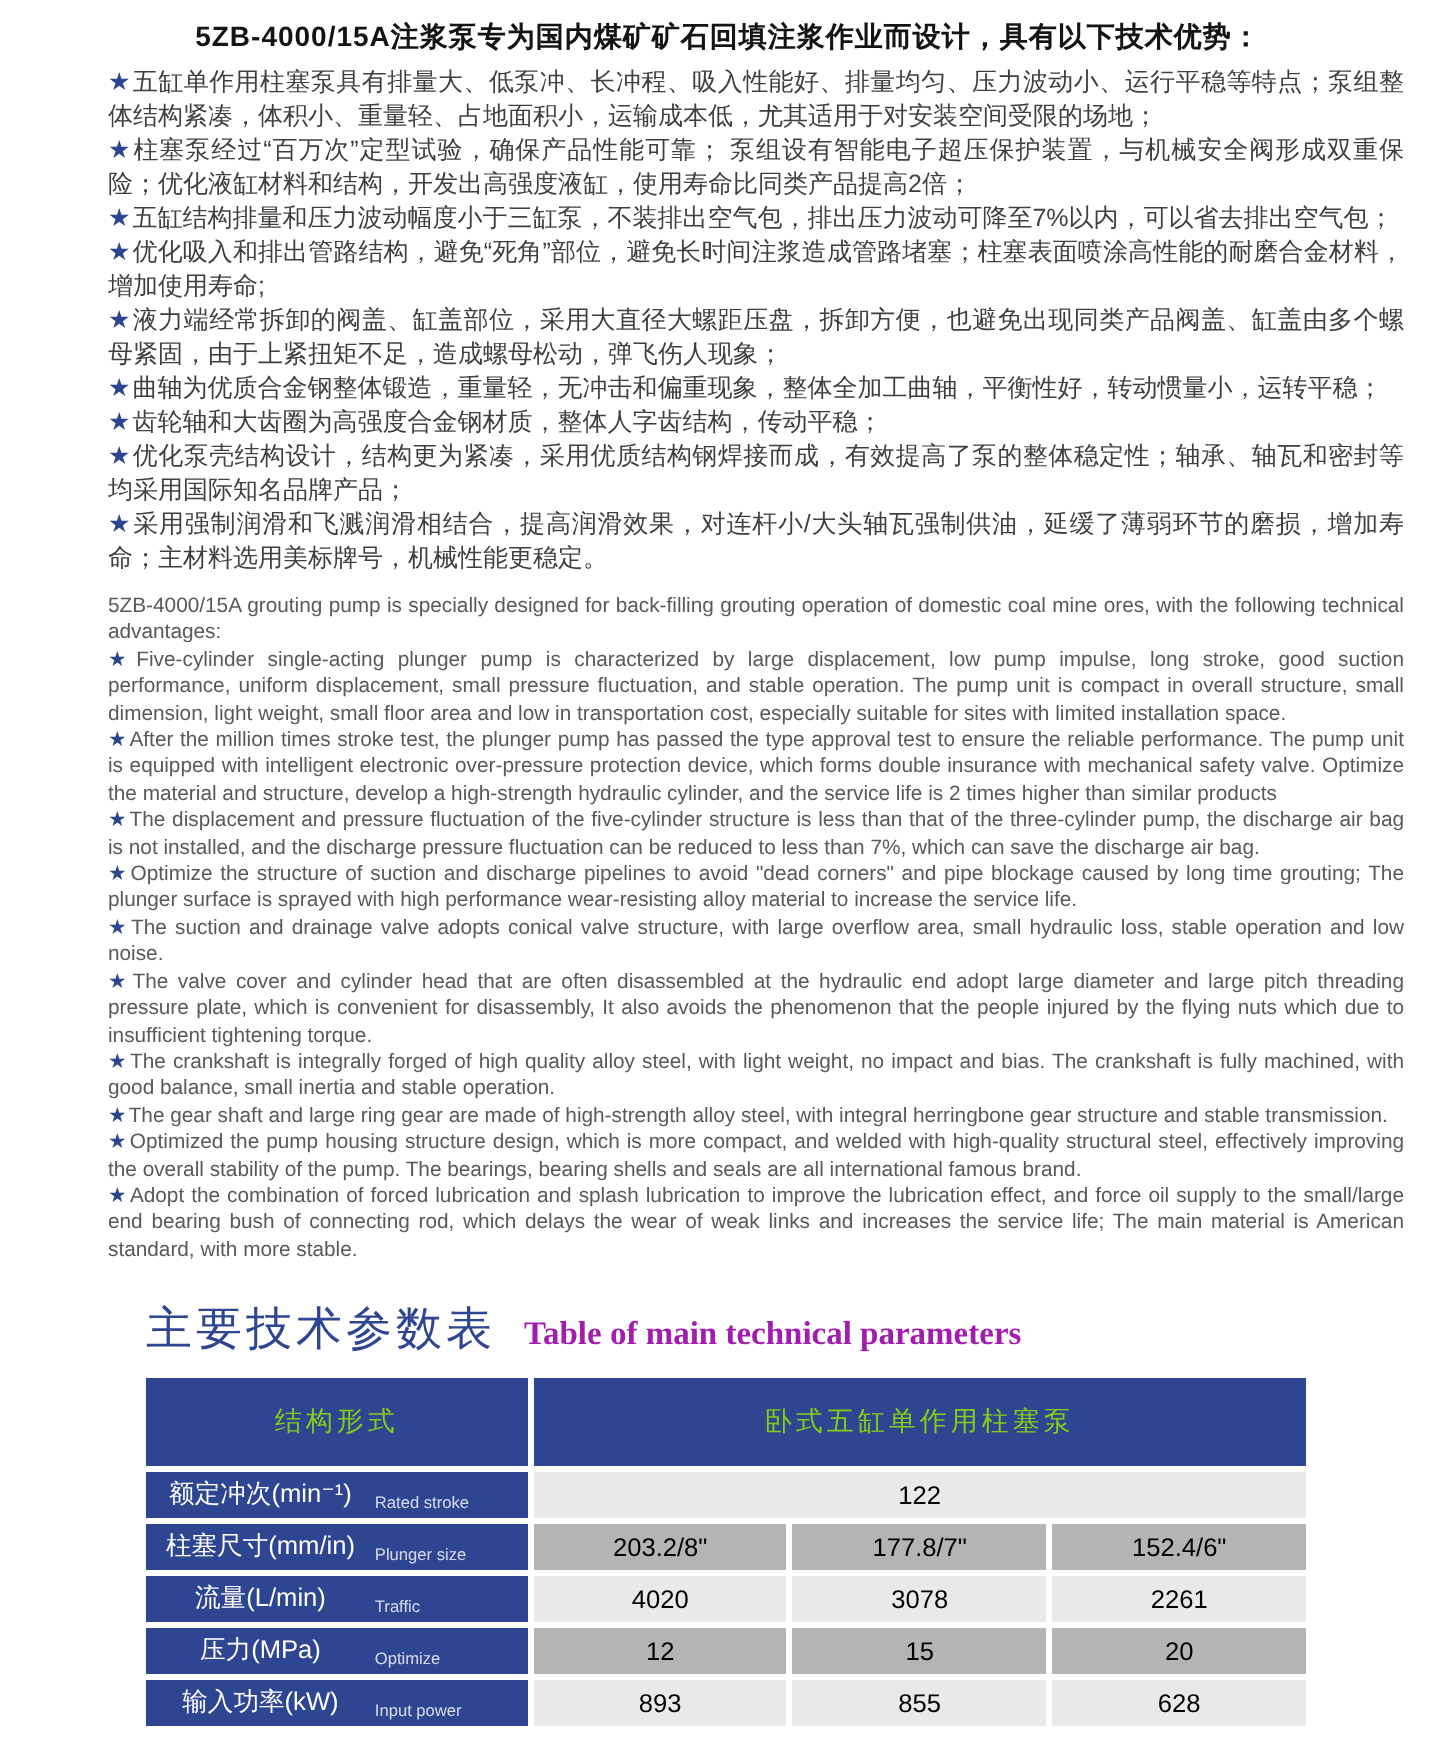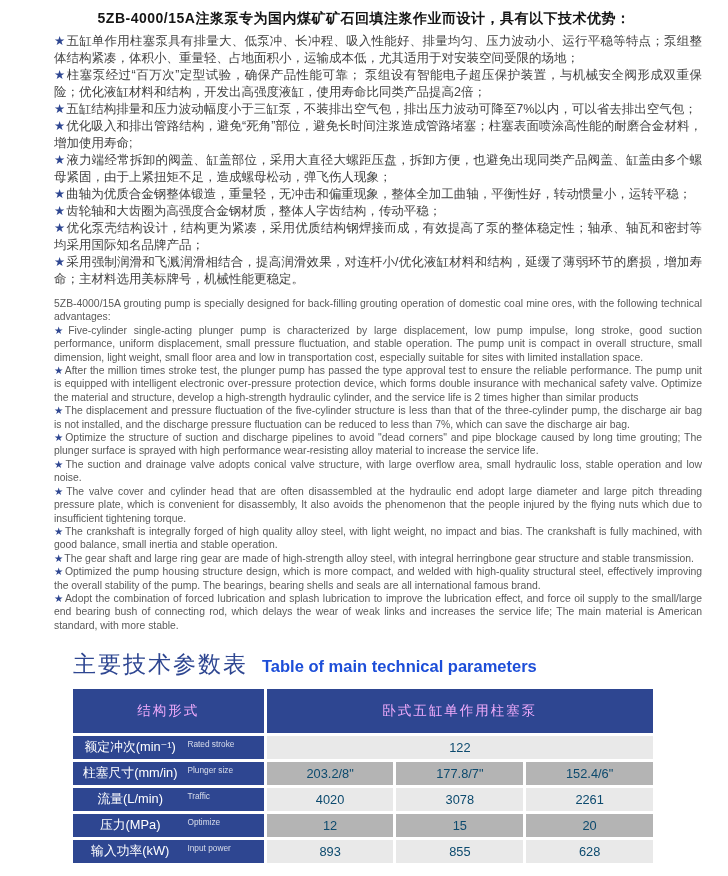--- a/index.html
+++ b/index.html
@@ -42,71 +42,72 @@
   }
   .section-title .t-cn{
     font-size:23px;
     font-weight:normal;
     color:#2e4691;
     letter-spacing:2px;
   }
   .section-title .t-en{
     font-size:16.5px;
     font-weight:bold;
-    color:#1d4ed8;
+    color:#a21caf;
     margin-left:14px;
+    font-family:Liberation Serif, serif;
   }
   table.params{
     border-collapse:separate;
     border-spacing:3px;
     margin-left:70px;
     width:586px;
     table-layout:fixed;
   }
   table.params td{padding:0;}
   col.c-label{width:33.4%;}
   col.c-val{width:22.2%;}
   .hdr td{
     background:#2e4691;
-    color:#f0abfc;
+    color:#84cc16;
     height:44px;
     text-align:center;
     vertical-align:middle;
     font-size:13.5px;
     letter-spacing:2px;
   }
   .lbl{
     background:#2e4691;
     color:#fff;
     height:23px;
     vertical-align:middle;
   }
   .lbl-inner{
     display:flex;
-    align-items:flex-start;
+    align-items:flex-end;
     width:100%;
   }
   .lbl .cn{
     flex:0 0 60%;
     text-align:center;
     font-size:12.8px;
     white-space:nowrap;
   }
   .lbl .en{
     flex:0 0 40%;
     text-align:left;
     font-size:8.3px;
     color:rgba(255,255,255,.8);
     white-space:nowrap;
   }
   .val{
     text-align:center;
     vertical-align:middle;
     font-size:12.8px;
-    color:#0c4a6e;
+    color:#000000;
     height:23px;
   }
   tr.row-light .val{background:#e9e9e9;}
   tr.row-dark .val{background:#b4b4b4;}
 </style>
 </head>
 <body>
 
 <div class="doc">
 
@@ -114,21 +115,21 @@
 
   <div class="cn-block">
     <p><span class="star">★</span><span>五缸单作用柱塞泵具有排量大、低泵冲、长冲程、吸入性能好、排量均匀、压力波动小、运行平稳等特点；泵组整体结构紧凑，体积小、重量轻、占地面积小，运输成本低，尤其适用于对安装空间受限的场地；</span></p>
     <p><span class="star">★</span><span>柱塞泵经过“百万次”定型试验，确保产品性能可靠；  泵组设有智能电子超压保护装置，与机械安全阀形成双重保险；优化液缸材料和结构，开发出高强度液缸，使用寿命比同类产品提高2倍；</span></p>
     <p><span class="star">★</span><span>五缸结构排量和压力波动幅度小于三缸泵，不装排出空气包，排出压力波动可降至7%以内，可以省去排出空气包；</span></p>
     <p><span class="star">★</span><span>优化吸入和排出管路结构，避免“死角”部位，避免长时间注浆造成管路堵塞；柱塞表面喷涂高性能的耐磨合金材料，增加使用寿命;</span></p>
     <p><span class="star">★</span><span>液力端经常拆卸的阀盖、缸盖部位，采用大直径大螺距压盘，拆卸方便，也避免出现同类产品阀盖、缸盖由多个螺母紧固，由于上紧扭矩不足，造成螺母松动，弹飞伤人现象；</span></p>
     <p><span class="star">★</span><span>曲轴为优质合金钢整体锻造，重量轻，无冲击和偏重现象，整体全加工曲轴，平衡性好，转动惯量小，运转平稳；</span></p>
     <p><span class="star">★</span><span>齿轮轴和大齿圈为高强度合金钢材质，整体人字齿结构，传动平稳；</span></p>
     <p><span class="star">★</span><span>优化泵壳结构设计，结构更为紧凑，采用优质结构钢焊接而成，有效提高了泵的整体稳定性；轴承、轴瓦和密封等均采用国际知名品牌产品；</span></p>
-    <p><span class="star">★</span><span>采用强制润滑和飞溅润滑相结合，提高润滑效果，对连杆小/优化液缸材料和结构，延缓了薄弱环节的磨损，增加寿命；主材料选用美标牌号，机械性能更稳定。</span></p>
+    <p><span class="star">★</span><span>采用强制润滑和飞溅润滑相结合，提高润滑效果，对连杆小/大头轴瓦强制供油，延缓了薄弱环节的磨损，增加寿命；主材料选用美标牌号，机械性能更稳定。</span></p>
   </div>
 
   <div class="en-block">
     <p>5ZB-4000/15A grouting pump is specially designed for back-filling grouting operation of domestic coal mine ores, with the following technical advantages:</p>
     <p><span class="star">★</span><span>Five-cylinder single-acting plunger pump is characterized by large displacement, low pump impulse, long stroke, good suction performance, uniform displacement, small pressure fluctuation, and stable operation. The pump unit is compact in overall structure, small dimension, light weight, small floor area and low in transportation cost, especially suitable for sites with limited installation space.</span></p>
     <p><span class="star">★</span><span>After the million times stroke test, the plunger pump has passed the type approval test to ensure the reliable performance. The pump unit is equipped with intelligent electronic over-pressure protection device, which forms double insurance with mechanical safety valve. Optimize the material and structure, develop a high-strength hydraulic cylinder, and the service life is 2 times higher than similar products</span></p>
     <p><span class="star">★</span><span>The displacement and pressure fluctuation of the five-cylinder structure is less than that of the three-cylinder pump, the discharge air bag is not installed, and the discharge pressure fluctuation can be reduced to less than 7%, which can save the discharge air bag.</span></p>
     <p><span class="star">★</span><span>Optimize the structure of suction and discharge pipelines to avoid "dead corners" and pipe blockage caused by long time grouting; The plunger surface is sprayed with high performance wear-resisting alloy material to increase the service life.</span></p>
     <p><span class="star">★</span><span>The suction and drainage valve adopts conical valve structure, with large overflow area, small hydraulic loss, stable operation and low noise.</span></p>
     <p><span class="star">★</span><span>The valve cover and cylinder head that are often disassembled at the hydraulic end adopt large diameter and large pitch threading pressure plate, which is convenient for disassembly, It also avoids the phenomenon that the people injured by the flying nuts which due to insufficient tightening torque.</span></p>

